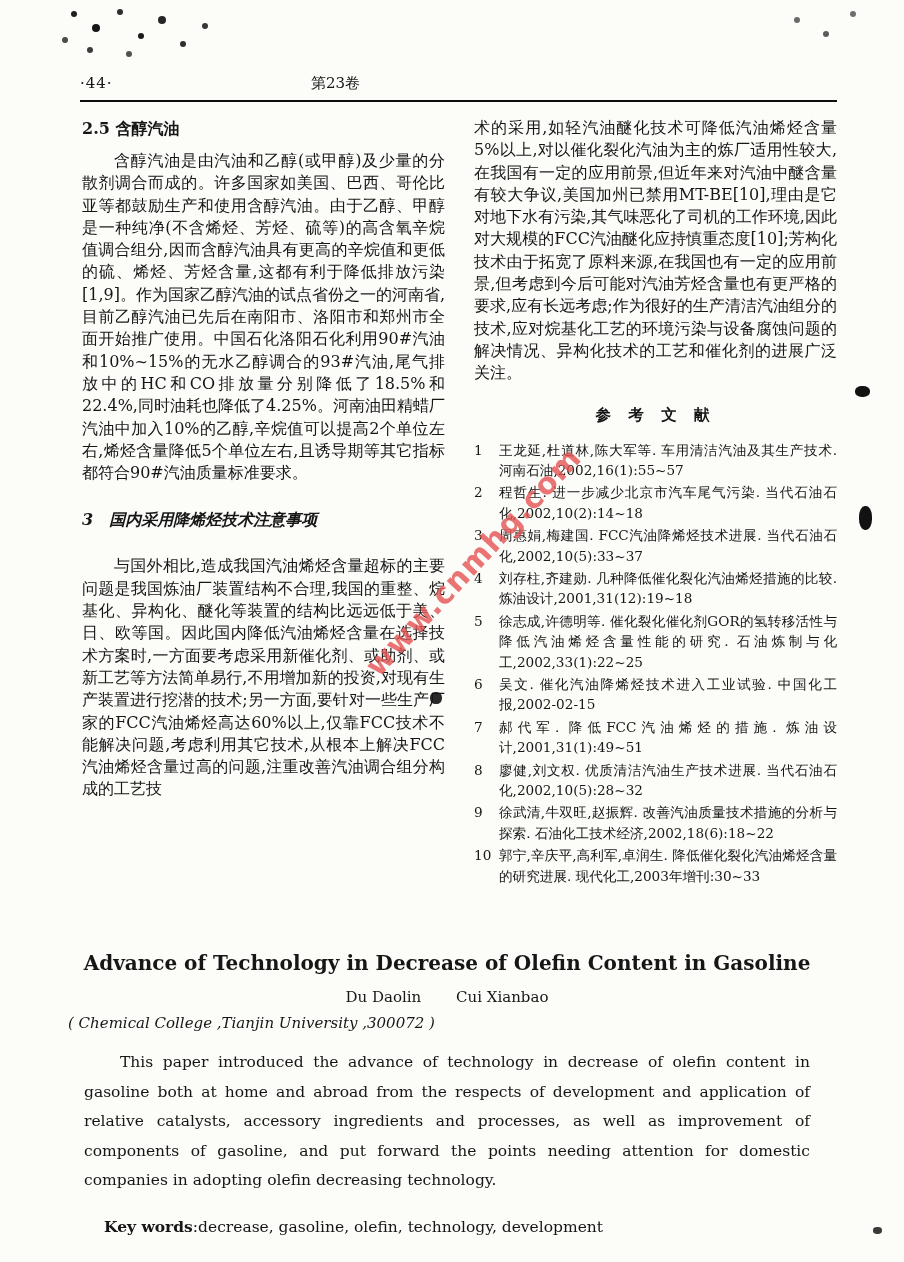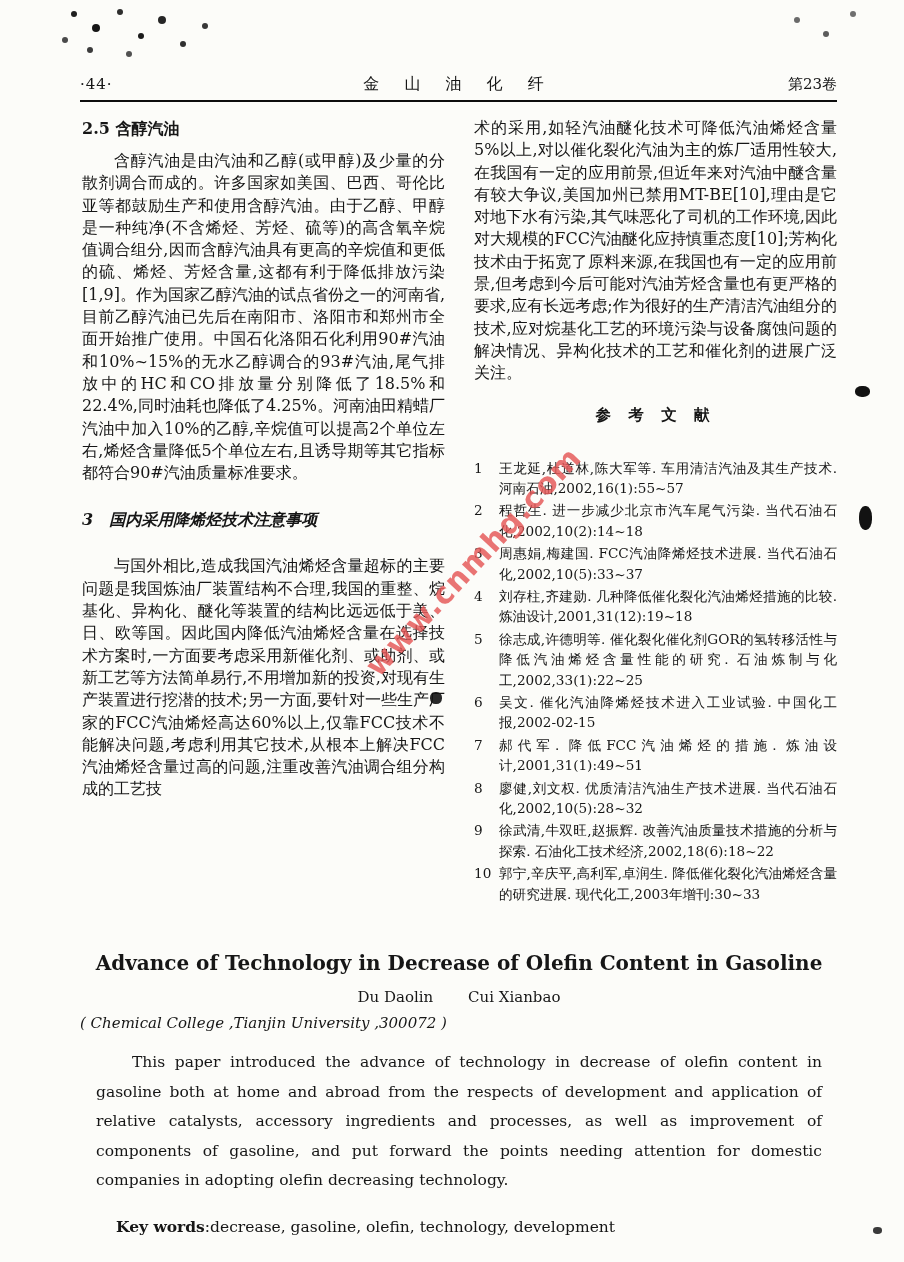--- a/index.html
+++ b/index.html
@@ -20,28 +20,28 @@
   
   .col{position:absolute;top:117px;width:363px;}
   .col-left{left:82px;}
   .col-right{left:474px;}
   .body{font-size:16px;line-height:22.3px;text-align:justify;margin:0;}
   .indent{text-indent:2em;}
   .h25{font-size:16px;font-weight:bold;margin:2px 0 10px 0;}
   .h3sec{font-size:16px;font-weight:bold;margin:26px 0 24px 0;font-style:italic;}
 
   
-  .ref-h{font-size:15.5px;font-weight:bold;text-align:center;margin:20px 0 32px 0;letter-spacing:6px;}
+  .ref-h{font-size:15.5px;font-weight:bold;text-align:center;margin:20px 0 14px 0;letter-spacing:6px;}
   .refs{font-size:13.6px;line-height:20.4px;}
   .ref{display:flex;margin-bottom:2px;}
   .ref-num{width:25px;flex-shrink:0;}
   .ref-text{flex:1;text-align:justify;}
 
   
-  .english{position:absolute;left:80px;top:951px;width:758px;}
+  .english{position:absolute;left:68px;top:951px;width:758px;}
   .en-title{font-size:20px;font-weight:bold;text-align:center;margin:0 0 13px 0;}
   .authors{text-align:center;font-size:15px;margin-bottom:8px;}
   .authors span + span{margin-left:30px;}
   .affil{font-size:15px;font-style:italic;margin-bottom:14px;}
   .abs-h{text-align:center;font-size:15.5px;font-weight:bold;margin-bottom:8px;}
   .abs-text{font-size:15.5px;line-height:29.5px;text-align:justify;text-indent:36px;margin:16px;}
   .keywords{font-size:15.5px;line-height:29.5px;margin:0;padding-left:36px;}
   .kw-label{font-weight:bold;}
 
   
@@ -70,21 +70,20 @@
   .blob-c{left:430px;top:692px;width:12px;height:12px;opacity:.9;}
   .blob-d{left:873px;top:1227px;width:9px;height:7px;background:#3a3a3a;}
 </style>
 </head>
 <body>
 
 <div class="page">
 
   <header class="page-header">
     <span class="pg-num">·44·</span>
-    <span class="journal">金 山 油 化 纤</span>
     <span class="volume">第23卷</span>
   </header>
   <div class="header-rule"></div>
 
   <section class="col col-left">
     <h3 class="h25">2.5 含醇汽油</h3>
     <p class="body indent">含醇汽油是由汽油和乙醇(或甲醇)及少量的分散剂调合而成的。许多国家如美国、巴西、哥伦比亚等都鼓励生产和使用含醇汽油。由于乙醇、甲醇是一种纯净(不含烯烃、芳烃、硫等)的高含氧辛烷值调合组分,因而含醇汽油具有更高的辛烷值和更低的硫、烯烃、芳烃含量,这都有利于降低排放污染[1,9]。作为国家乙醇汽油的试点省份之一的河南省,目前乙醇汽油已先后在南阳市、洛阳市和郑州市全面开始推广使用。中国石化洛阳石化利用90#汽油和10%~15%的无水乙醇调合的93#汽油,尾气排放中的HC和CO排放量分别降低了18.5%和22.4%,同时油耗也降低了4.25%。河南油田精蜡厂汽油中加入10%的乙醇,辛烷值可以提高2个单位左右,烯烃含量降低5个单位左右,且诱导期等其它指标都符合90#汽油质量标准要求。</p>
     <h2 class="h3sec">3　国内采用降烯烃技术注意事项</h2>
     <p class="body indent">与国外相比,造成我国汽油烯烃含量超标的主要问题是我国炼油厂装置结构不合理,我国的重整、烷基化、异构化、醚化等装置的结构比远远低于美、日、欧等国。因此国内降低汽油烯烃含量在选择技术方案时,一方面要考虑采用新催化剂、或助剂、或新工艺等方法简单易行,不用增加新的投资,对现有生产装置进行挖潜的技术;另一方面,要针对一些生产厂家的FCC汽油烯烃高达60%以上,仅靠FCC技术不能解决问题,考虑利用其它技术,从根本上解决FCC汽油烯烃含量过高的问题,注重改善汽油调合组分构成的工艺技</p>
   </section>

